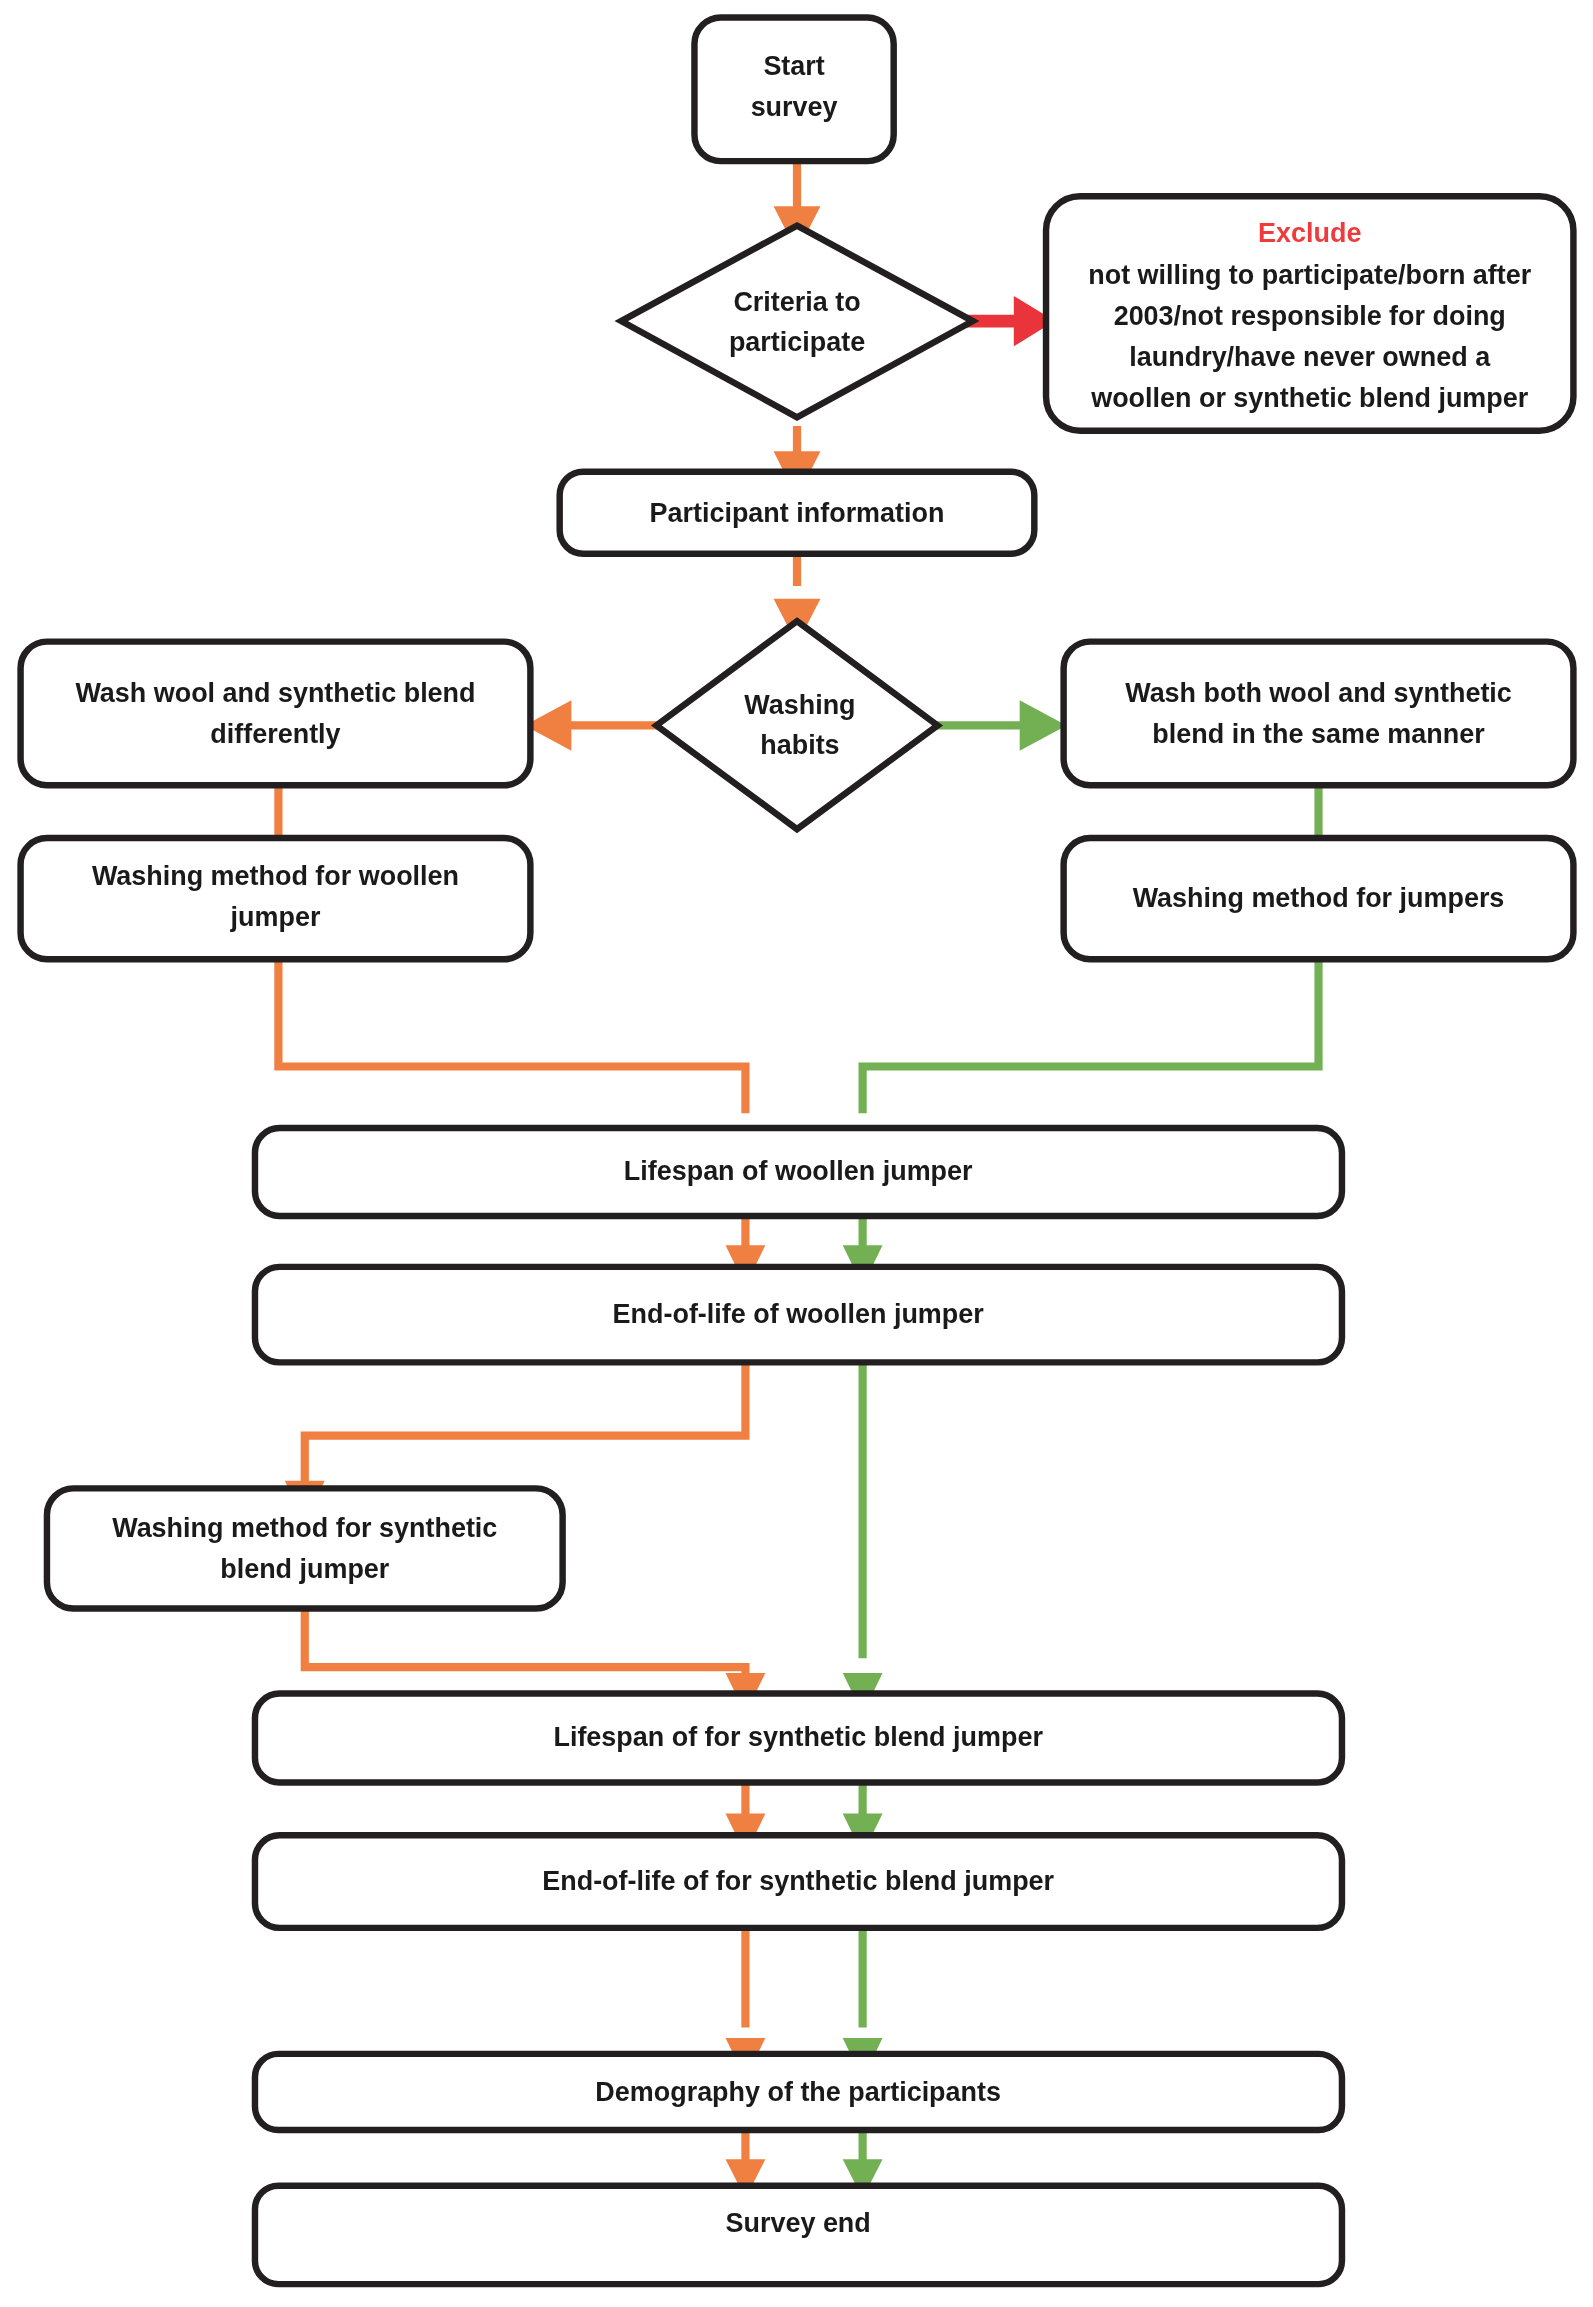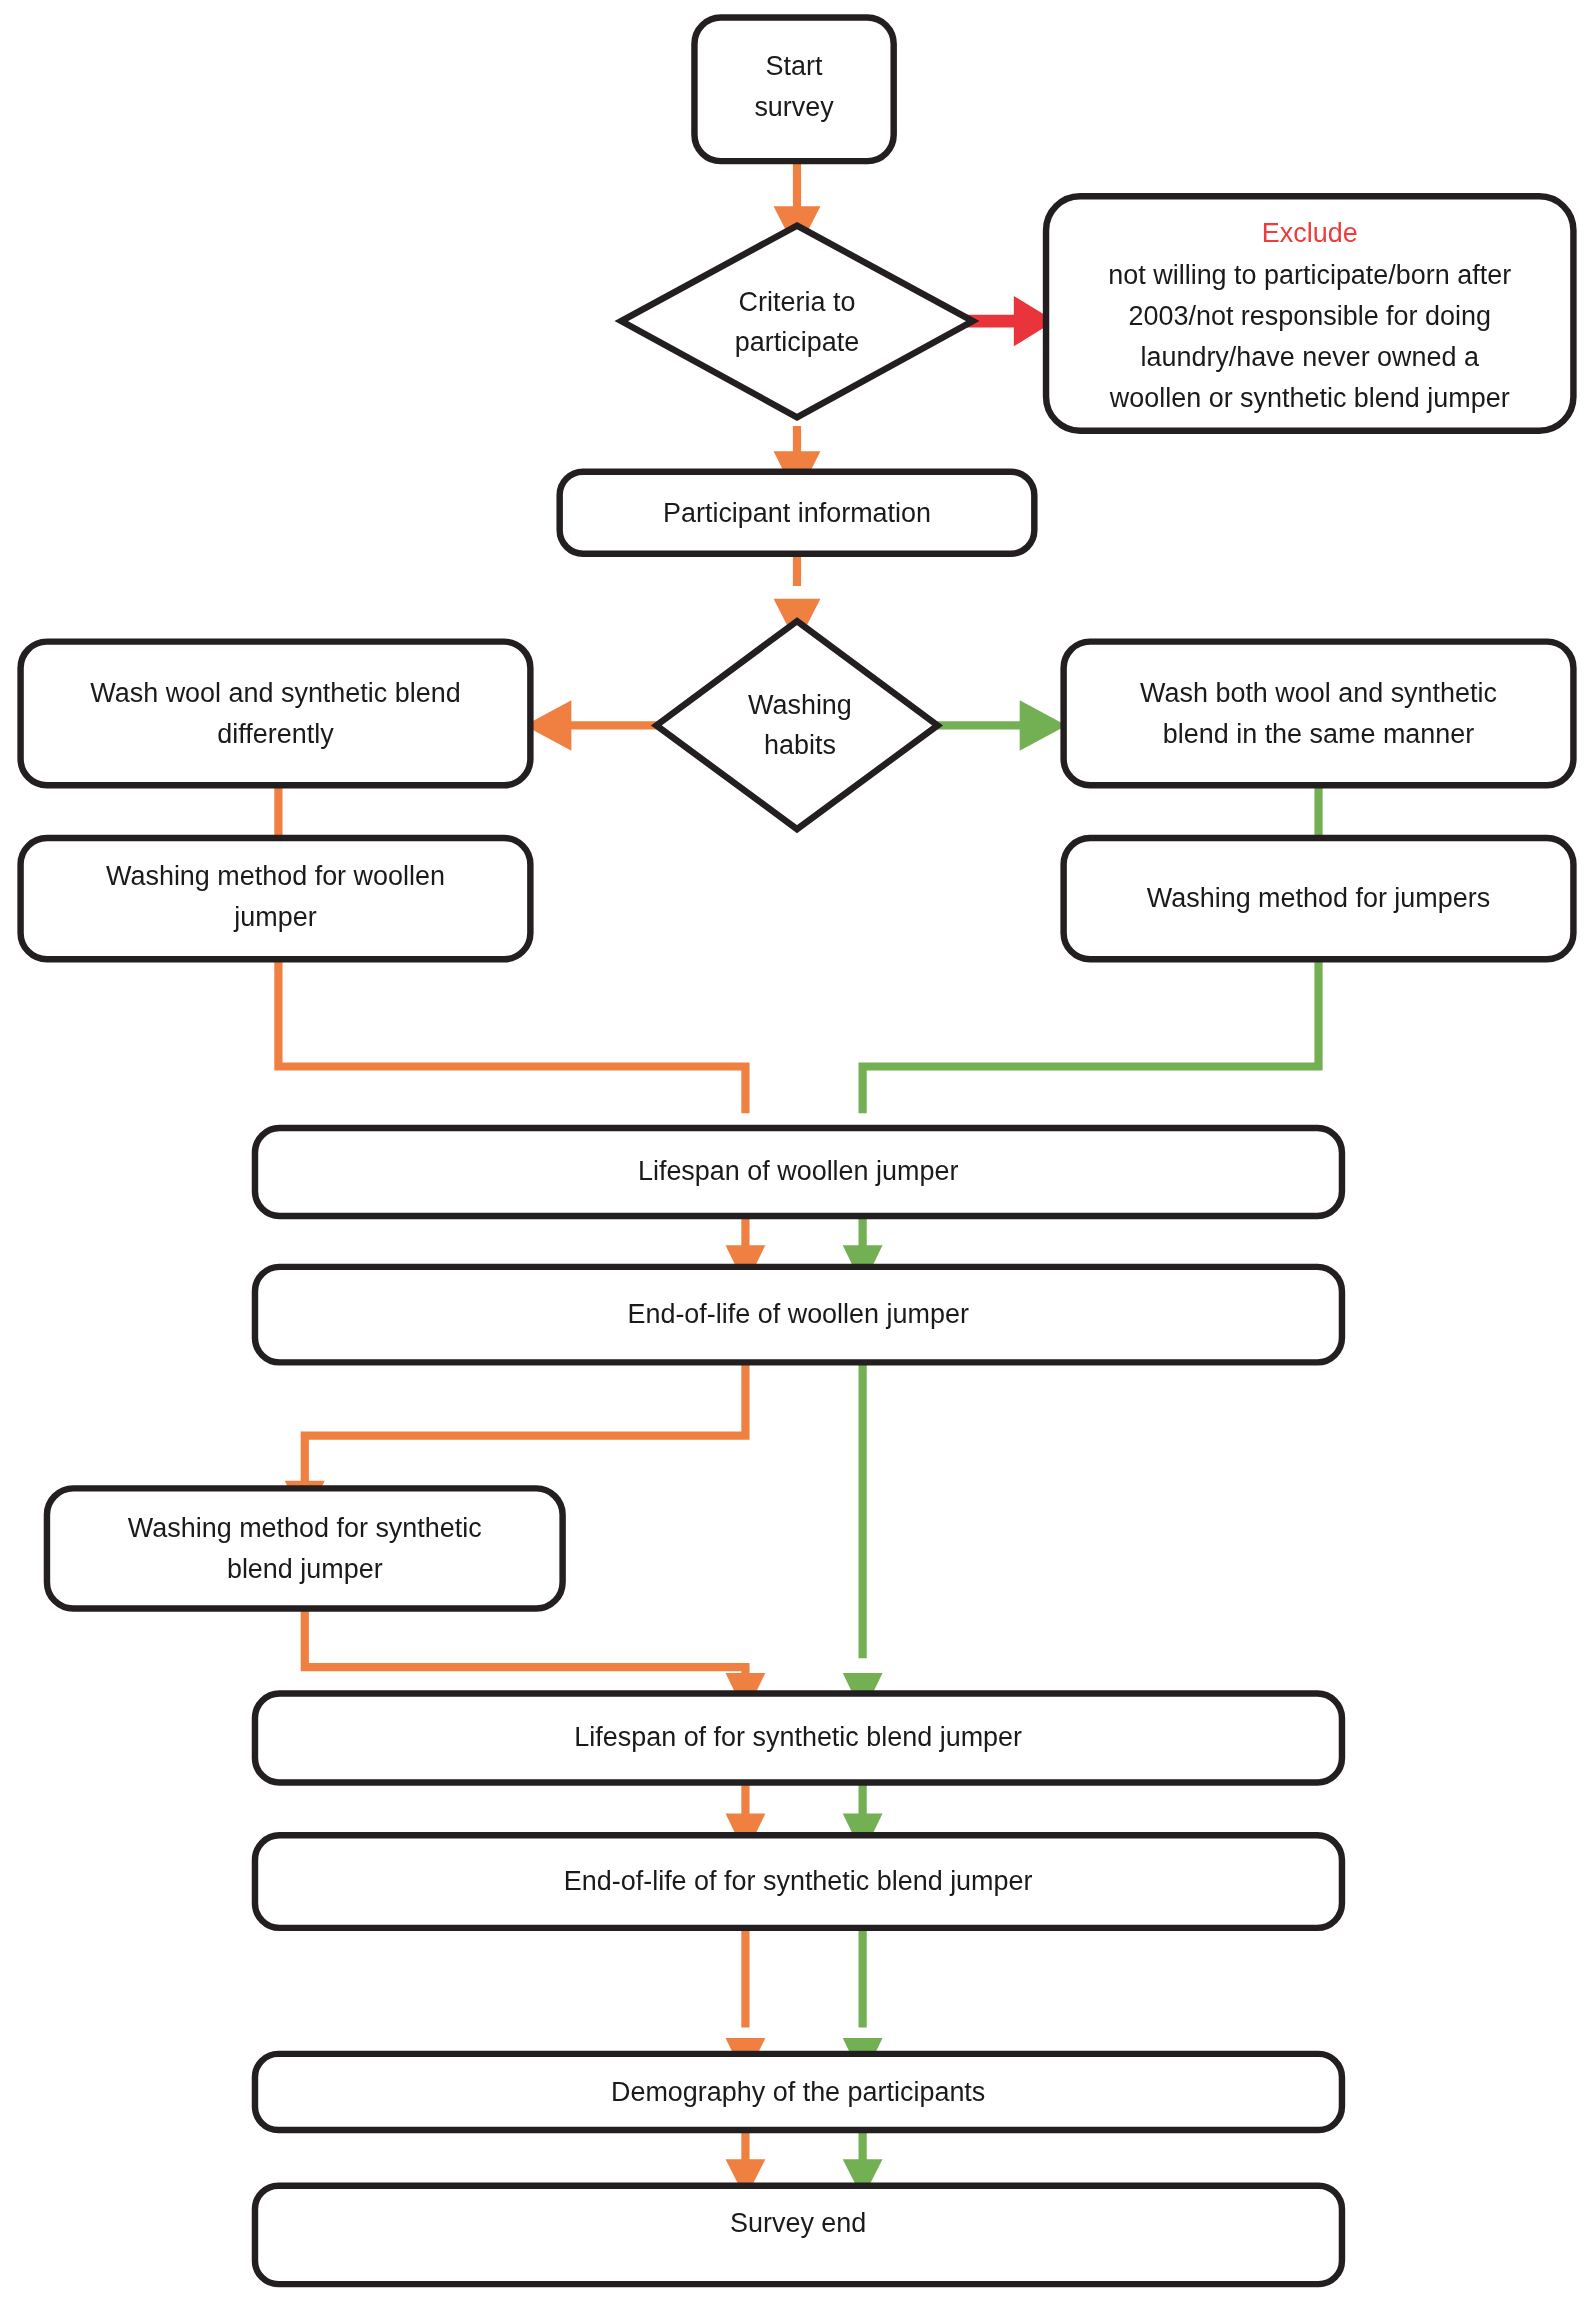--- a/index.html
+++ b/index.html
@@ -10,20 +10,21 @@
   body {
     width: 1594px;
     height: 2307px;
     font-family: "Liberation Sans", sans-serif;
     overflow: hidden;
   }
   #flow-root {
     position: relative;
     width: 1424px;
     height: 2307px;
+    font-weight: bold;
   }
   svg#flow-svg {
     position: absolute;
     top: 0;
     left: 0;
     width: 1594px;
     height: 2307px;
     display: block;
   }
   .node-shape {

